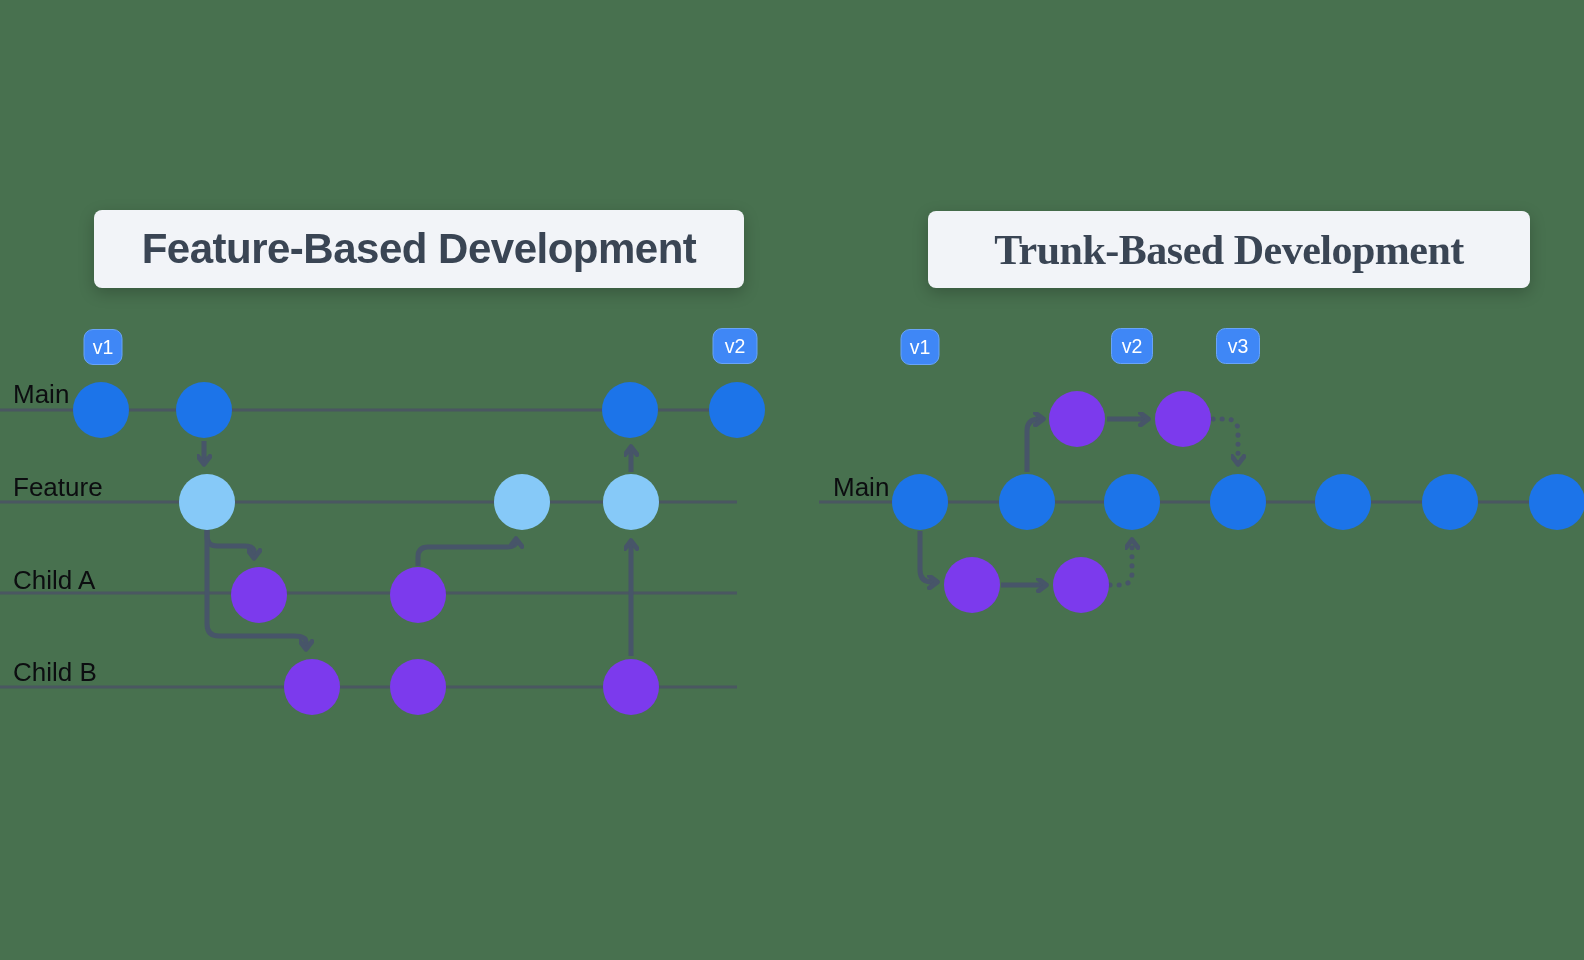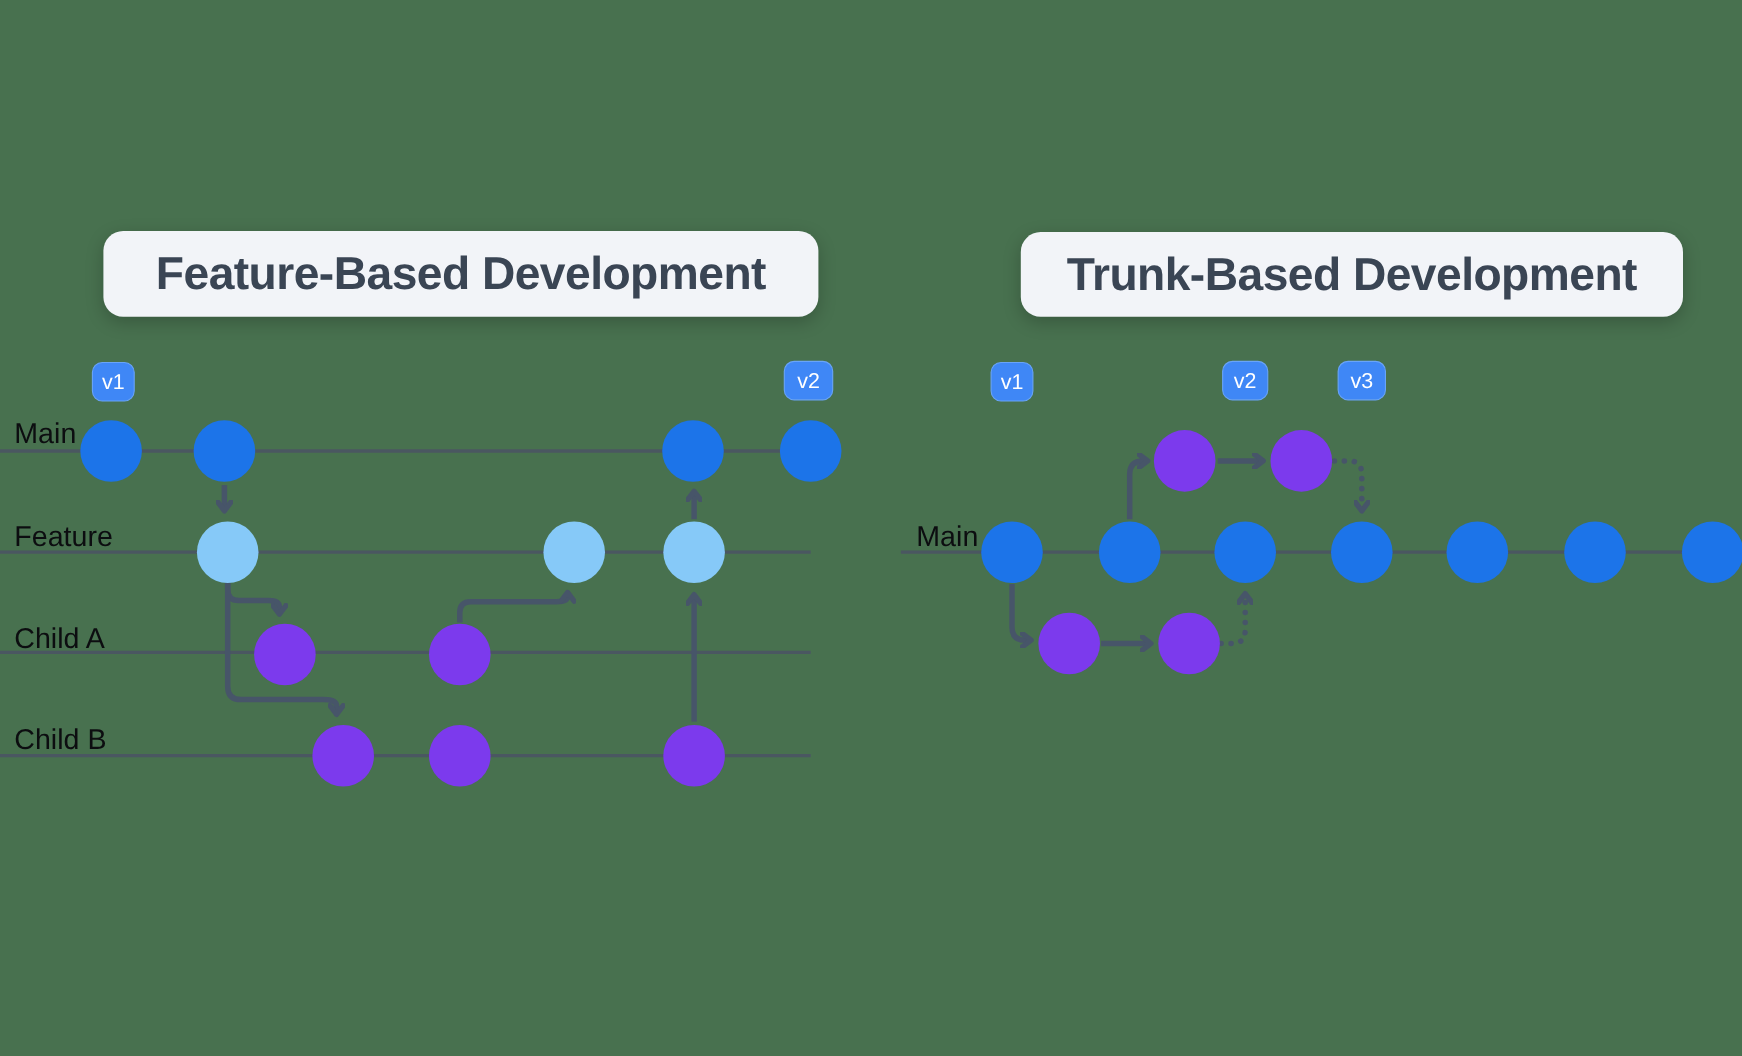--- a/index.html
+++ b/index.html
@@ -1,34 +1,34 @@
 <!DOCTYPE html>
 <html><head>
 <meta charset="utf-8">
 <style>
   html,body{margin:0;padding:0;}
   body{font-family:"Liberation Sans", sans-serif;}
   .stage{position:relative;width:1584px;height:960px;overflow:hidden;}
   .title-box{
     position:absolute;display:flex;align-items:center;justify-content:center;
-    border-radius:18px;box-shadow:0 5px 16px rgba(0,0,0,0.22);
+    border-radius:8px;box-shadow:0 5px 16px rgba(0,0,0,0.22);
     font-weight:700;font-size:42px;letter-spacing:-0.5px;
   }
   .title-left{left:94px;top:210px;width:650px;height:78px;}
   .title-right{left:928px;top:211px;width:602px;height:77px;}
   svg{position:absolute;left:0;top:0;}
 </style>
 </head>
 <body style="background: rgb(72, 113, 79);">
 
 <div class="stage">
   <div class="title-box title-left" style="background: rgb(242, 244, 248); color: rgb(58, 69, 84);">
     <span>Feature-Based Development</span>
   </div>
-  <div class="title-box title-right" style="background: rgb(242, 244, 248); color: rgb(58, 69, 84);">
+  <div class="title-box title-right" style="background: rgb(242, 244, 248); color: rgb(58, 69, 84); font-family: Liberation Serif, serif;">
     <span>Trunk-Based Development</span>
   </div>
   <svg id="graph" width="1584" height="960" viewBox="0 0 1584 960">
     <defs>
       <marker id="arw" viewBox="0 0 10 10" refX="5.2" refY="5" markerWidth="3" markerHeight="3" orient="auto-start-reverse">
         <path d="M1.5,1 L6.8,5 L1.5,9" fill="none" stroke="#475569" stroke-width="3.2" stroke-linecap="round" stroke-linejoin="round"></path>
       </marker>
     </defs>
     <g id="layer-lines">
         <line x1="0" y1="410" x2="737" y2="410" stroke="#4B5563" stroke-width="3" opacity="0.92"></line>

